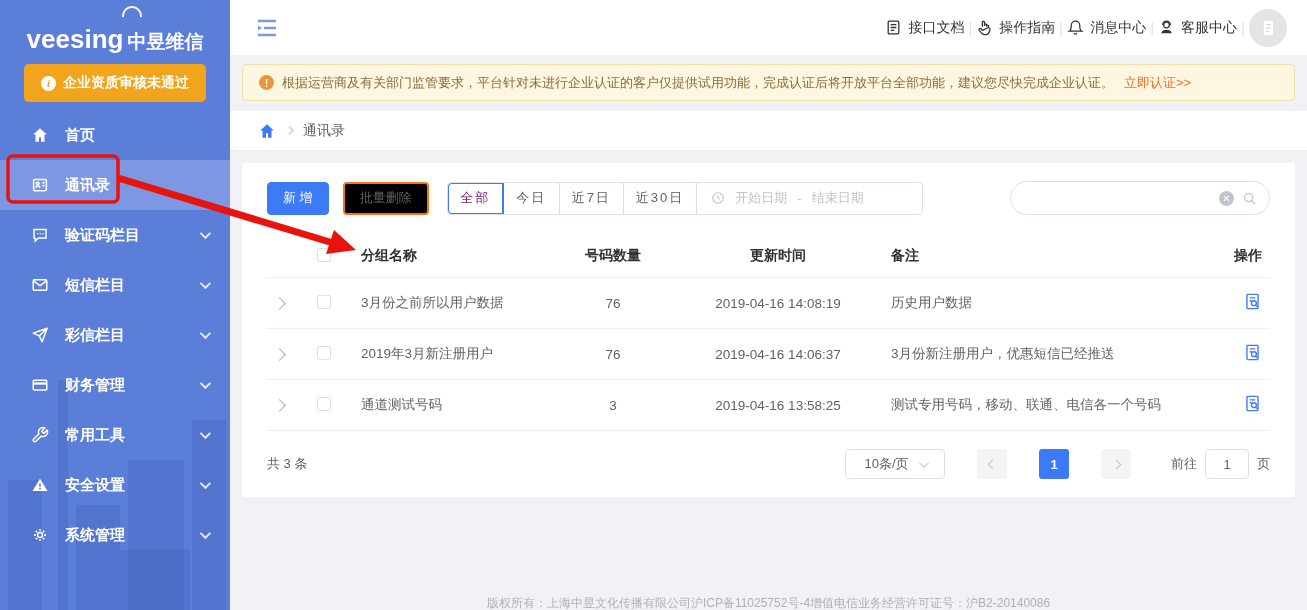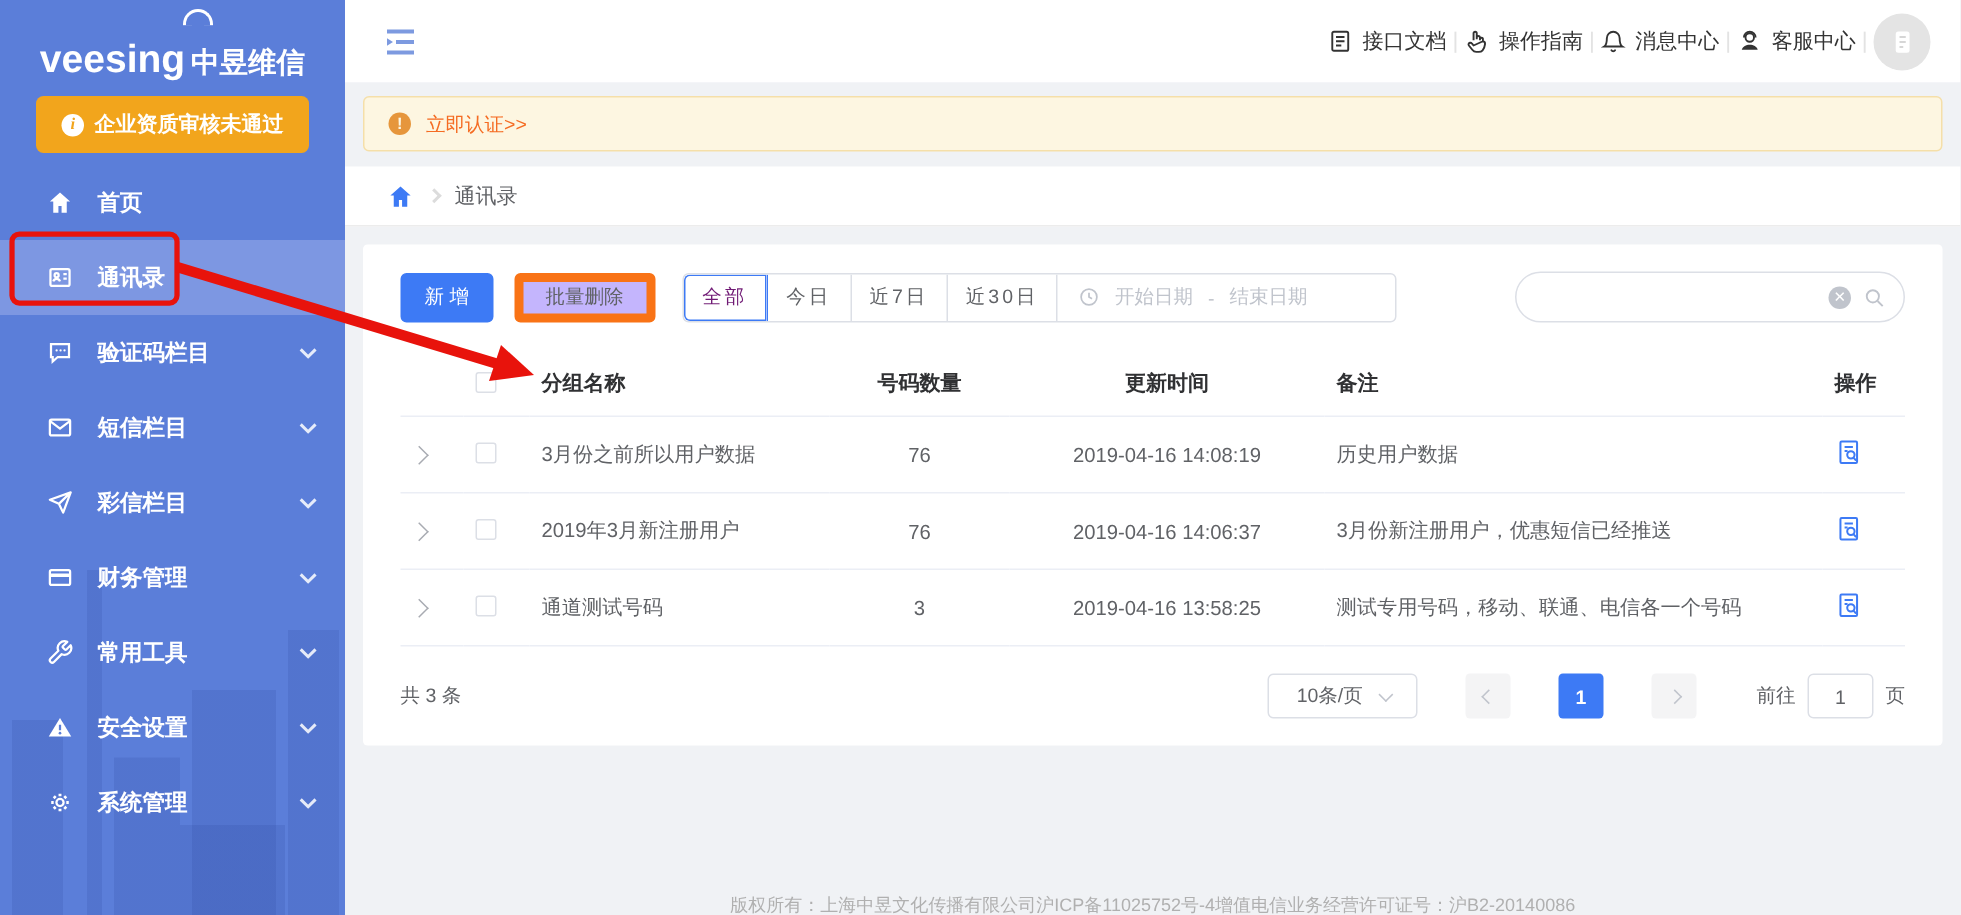--- a/index.html
+++ b/index.html
@@ -56,37 +56,37 @@
   .crumb-home svg { width:18px; height:18px; display:block; }
   .crumb-sep { width:7px; height:7px; border-right:2px solid #dcdcdc; border-bottom:2px solid #dcdcdc; transform:rotate(-45deg); }
   .crumb-text { font-size:14px; color:#606266; }
 
   .card { margin:12px 12px 0; background:#fff; border-radius:3px; padding:18px 25px 18px; flex:0 0 auto; }
 
   
   .toolbar { display:flex; align-items:center; }
   .btn { height:33px; border-radius:4px; font-size:13px; display:inline-flex; align-items:center; justify-content:center; cursor:pointer; padding:0 15px; }
   .btn-primary { background:#3d7af5; color:#fff; border:1px solid #3d7af5; }
-  .btn-plain { background:#c4b5fd; color:#606266; border:6px solid #f97316; margin-left:14px; }
+  .btn-plain { background:#000000; color:#606266; border:2px solid #f97316; margin-left:14px; }
   .filter-group { display:flex; align-items:stretch; height:33px; border:1px solid #dcdfe6; border-radius:4px; margin-left:18px; overflow:hidden; background:#fff; }
   .filter-tab { min-width:56px; padding:0 12px; display:flex; align-items:center; justify-content:center; font-size:13px; color:#606266; border-right:1px solid #dcdfe6; cursor:pointer; letter-spacing:2px; }
   .filter-tab.active { color:#701a75; box-shadow:inset 0 0 0 1px #3d7af5; border-right-color:#3d7af5; border-radius:4px 0 0 4px; }
   .date-range { display:flex; align-items:center; gap:10px; padding:0 14px; min-width:225px; color:#c0c4cc; font-size:13px; cursor:pointer; }
   .date-range svg { width:14px; height:14px; }
   .search-box { margin-left:auto; width:260px; height:34px; border:1px solid #dcdfe6; border-radius:17px; display:flex; align-items:center; padding:0 12px; background:#fff; }
   .search-box input { flex:1; border:none; outline:none; font-size:13px; color:#606266; background:transparent; min-width:0; }
   .clear-ic { width:15px; height:15px; border-radius:50%; background:#c0c4cc; color:#fff; font-size:10px; display:flex; align-items:center; justify-content:center; cursor:pointer; margin-right:8px; }
   .search-ic svg { width:15px; height:15px; display:block; cursor:pointer; }
 
   
   table { width:100%; border-collapse:collapse; margin-top:20px; }
   th { font-size:14px; color:#303133; font-weight:bold; text-align:left; padding:12px 8px; border-bottom:1px solid #ebeef5; }
   td { font-size:13.5px; color:#606266; padding:14px 8px; border-bottom:1px solid #ebeef5; vertical-align:middle; }
   .col-c { text-align:center; }
-  .col-r { }
+  .col-r { text-align:right; }
   .name-cell { max-width:152px; line-height:1.6; }
   .chk { width:14px; height:14px; border:1px solid #dcdfe6; border-radius:2px; background:#fff; display:inline-block; cursor:pointer; }
   .row-expand { width:9px; height:9px; border-right:1.6px solid #a8abb2; border-bottom:1.6px solid #a8abb2; transform:rotate(-45deg); display:inline-block; cursor:pointer; }
   .op-ic svg { width:19px; height:19px; cursor:pointer; }
 
   
   .pager { display:flex; align-items:center; margin-top:18px; font-size:13px; color:#606266; }
   .pager-right { margin-left:auto; display:flex; align-items:center; gap:24px; }
   .size-select { width:100px; height:30px; border:1px solid #dcdfe6; border-radius:4px; display:flex; align-items:center; justify-content:center; gap:10px; cursor:pointer; color:#606266; }
   .chev-sm { width:7px; height:7px; border-right:1.6px solid #c0c4cc; border-bottom:1.6px solid #c0c4cc; display:inline-block; }
@@ -272,20 +272,21 @@
               <path d="M10 8h5M10 12h5M10 16h3" stroke="#d6d6d6" stroke-width="1.6"></path>
             </svg>
         </span>
       </div>
     </header>
 
     <div class="content">
 
       <div class="banner">
         <span class="warn-ic">!</span>
+        <span class="banner-text">根据运营商及有关部门监管要求，平台针对未进行企业认证的客户仅提供试用功能，完成认证后将开放平台全部功能，建议您尽快完成企业认证。</span>
         <a class="banner-link">立即认证&gt;&gt;</a>
       </div>
 
       <div class="crumb-bar">
         <span class="crumb-home">
           <svg viewBox="0 0 24 24">
               <path d="M12 3l9 8.2h-3V21h-4.6v-6h-2.8v6H6v-9.8H3z" fill="#3d7af5"></path>
             </svg>
         </span>
         <span class="crumb-sep"></span>

